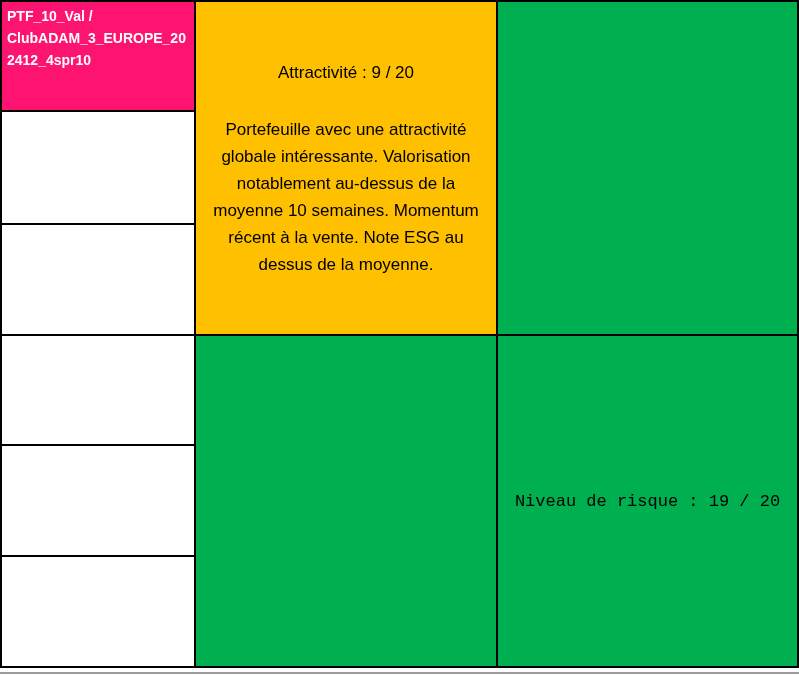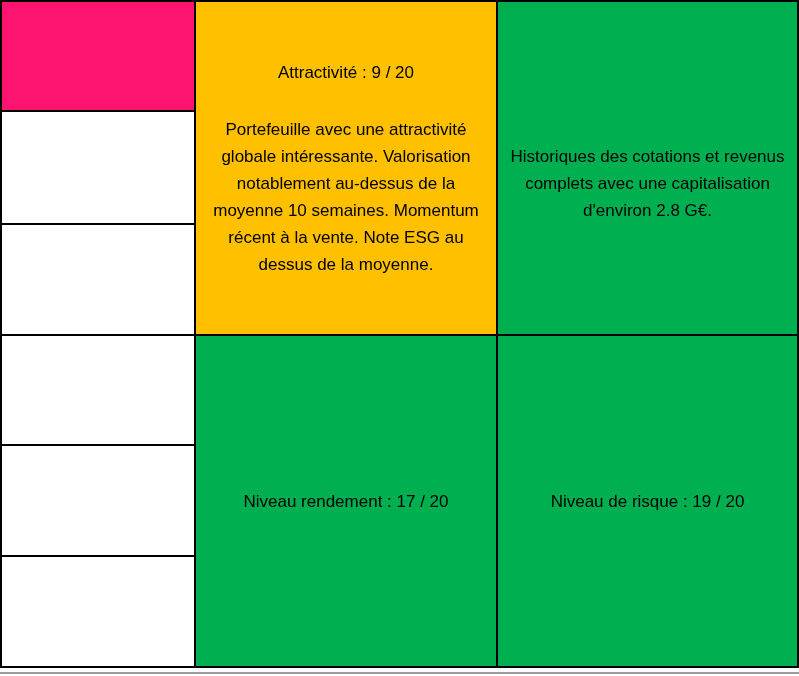--- a/index.html
+++ b/index.html
@@ -51,51 +51,51 @@
     grid-column:3;grid-row:1 / span 3;
     background:var(--green,#00B050);
   }
   .cell-green-mb{
     grid-column:2;grid-row:4 / span 3;
     background:var(--green,#00B050);
   }
   .cell-green-br{
     grid-column:3;grid-row:4 / span 3;
     background:var(--green,#00B050);
+    font-family:Liberation Mono, monospace;
   }
   .cell-body{margin-top:30px;}
   .bottom-edge{
     position:absolute;left:0;right:0;top:672px;height:2px;
     background:#9b9b9b;
   }
 </style>
 </head>
 <body>
 
 <div class="page">
   <div class="grid">
 
     <div class="cell cell-pink br bb">
+      <div>PTF_10_Val / ClubADAM_3_EUROPE_202412_4spr10</div>
     </div>
     <div class="cell cell-white br bb" style="grid-row:2"></div>
     <div class="cell cell-white br bb" style="grid-row:3"></div>
     <div class="cell cell-white br bb" style="grid-row:4"></div>
     <div class="cell cell-white br bb" style="grid-row:5"></div>
     <div class="cell cell-white br" style="grid-row:6"></div>
 
     <div class="cell score-cell cell-orange br bb">
       <div class="cell-title">Attractivité : 9 / 20</div>
       <div class="cell-body">Portefeuille avec une attractivité globale intéressante. Valorisation notablement au-dessus de la moyenne 10 semaines. Momentum récent à la vente. Note ESG au dessus de la moyenne.</div>
     </div>
     <div class="cell score-cell cell-green-mb br">
-      <div class="cell-title">Niveau rendement : 17 / 20</div>
     </div>
 
     <div class="cell score-cell cell-green-tr bb">
-      <div class="cell-body">Historiques des cotations et revenus complets avec une capitalisation d'environ 2.8 G€.</div>
     </div>
     <div class="cell score-cell cell-green-br">
       <div class="cell-title">Niveau de risque : 19 / 20</div>
     </div>
 
   </div>
   <div class="bottom-edge"></div>
 </div>
 
 </body></html>

